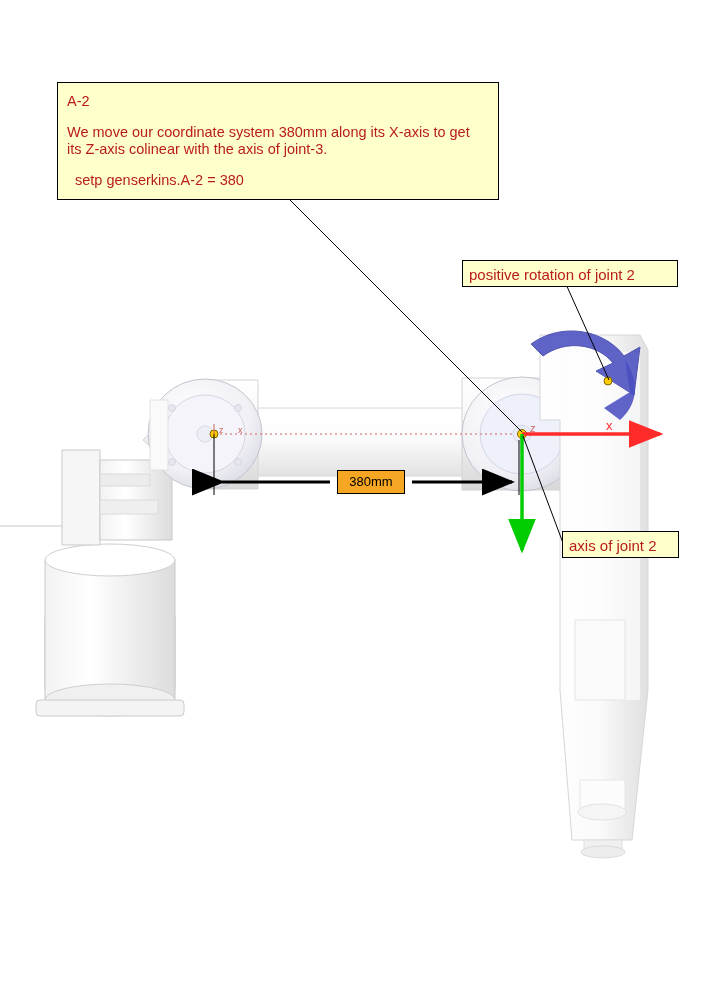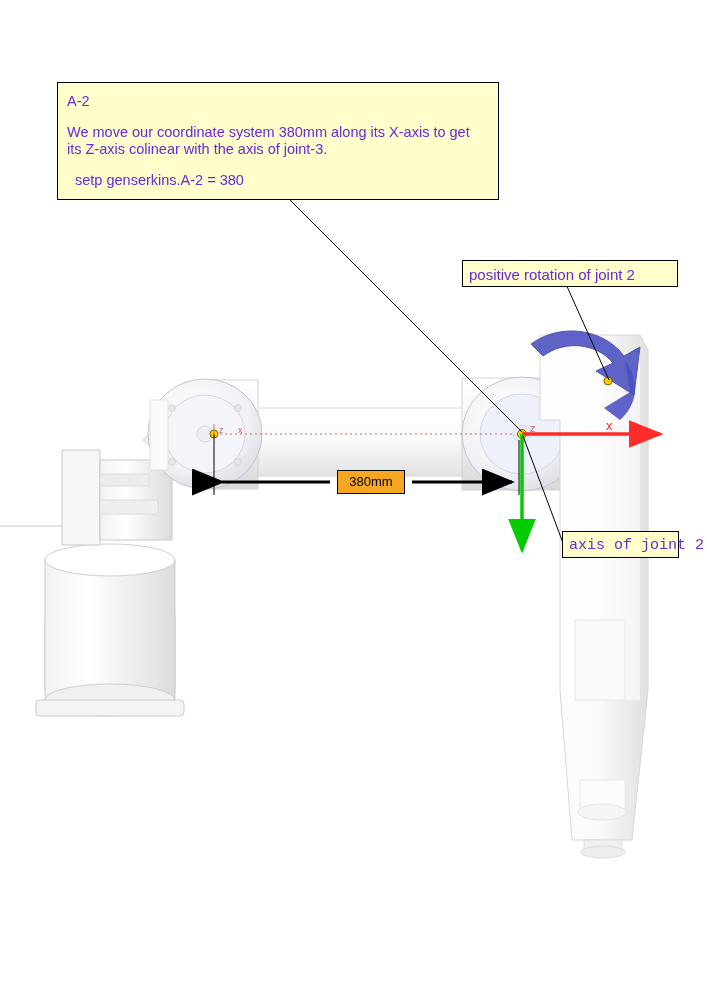--- a/index.html
+++ b/index.html
@@ -22,21 +22,21 @@
     left: 0;
     top: 0;
     width: 707px;
     height: 1000px;
   }
   .callout {
     position: absolute;
     background: #ffffcc;
     border: 1px solid #000000;
     box-sizing: border-box;
-    color: #6d28d9;
+    color: #b91c1c;
   }
   #callout-a2 {
     left: 57px;
     top: 82px;
     width: 442px;
     height: 118px;
     padding: 10px 10px 0 9px;
     font-size: 14.5px;
     line-height: 1.18;
   }
@@ -63,21 +63,20 @@
   #callout-axis {
     left: 562px;
     top: 531px;
     width: 117px;
     height: 27px;
     font-size: 15px;
     line-height: 27px;
     padding-left: 6px;
     box-sizing: border-box;
     white-space: nowrap;
-    font-family: Liberation Mono, monospace;
   }
   #label-380 {
     position: absolute;
     left: 337px;
     top: 470px;
     width: 68px;
     height: 24px;
     background: #f5a623;
     border: 1px solid #000000;
     box-sizing: border-box;

